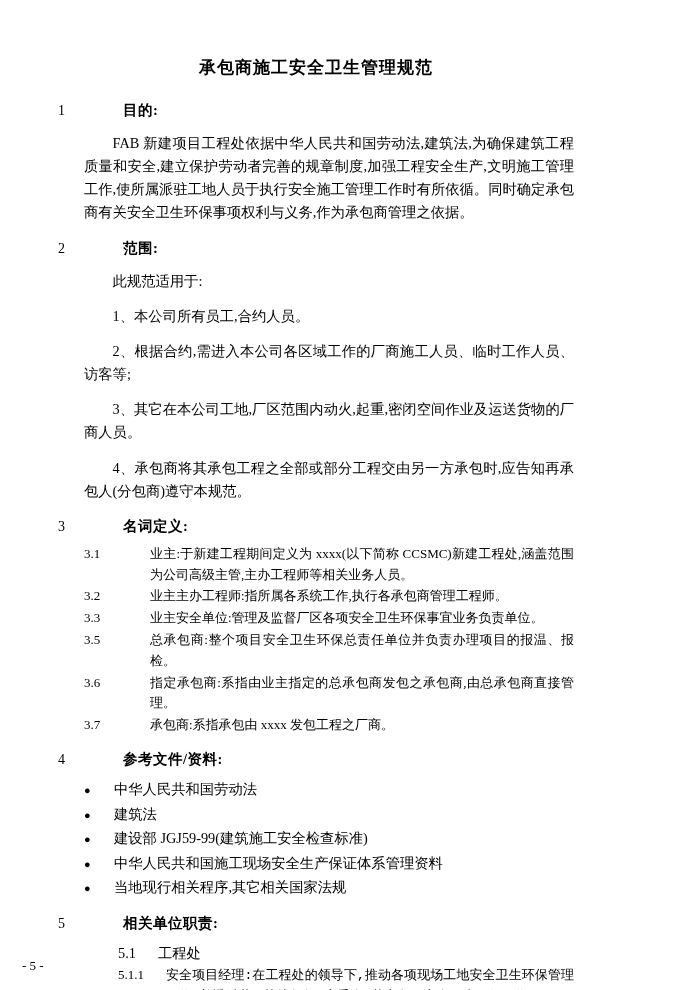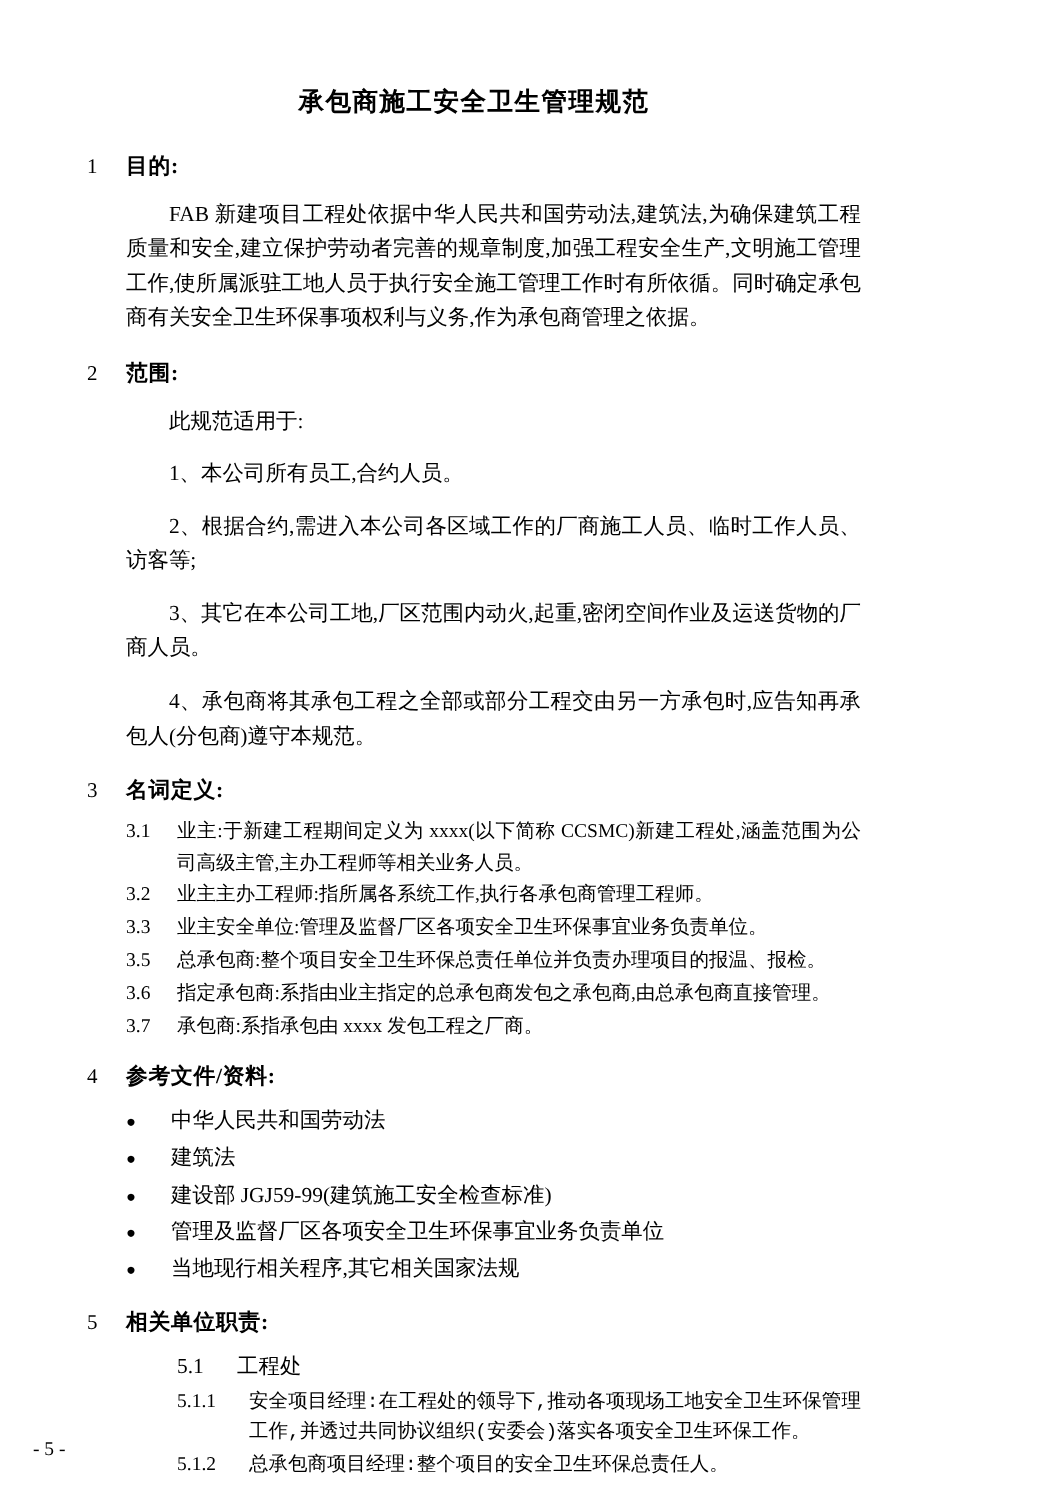--- a/index.html
+++ b/index.html
@@ -42,20 +42,21 @@
   }
   .sec-num {
     width: 26px;
     flex: 0 0 26px;
     font-weight: normal;
     font-size: 14px;
   }
   .sec-title {
     font-weight: bold;
     letter-spacing: 0.5px;
+    margin-left: 39px;
   }
   .para {
     font-size: 14.3px;
     line-height: 1.62;
     text-align: justify;
     margin: 12px 0 2px 0;
     padding-left: 26px;
   }
   .para.indent2 {
     text-indent: 2em;
@@ -70,20 +71,21 @@
     line-height: 1.6;
     margin-bottom: 1px;
   }
   .sub-num {
     flex: 0 0 34px;
     width: 34px;
   }
   .sub-text {
     flex: 1 1 auto;
     text-align: justify;
+    margin-left: 32px;
   }
   .bullet-list {
     padding-left: 26px;
     margin-top: 4px;
   }
   .bullet-item {
     display: flex;
     align-items: baseline;
     font-size: 14.3px;
     line-height: 1.72;
@@ -220,21 +222,21 @@
       <div class="bullet-item">
         <span class="bullet-dot">●</span>
         <span>建筑法</span>
       </div>
       <div class="bullet-item">
         <span class="bullet-dot">●</span>
         <span>建设部 JGJ59-99(建筑施工安全检查标准)</span>
       </div>
       <div class="bullet-item">
         <span class="bullet-dot">●</span>
-        <span>管理及监督厂区各项安全卫生环保事宜业务负责单位</span>
+        <span>中华人民共和国施工现场安全生产保证体系管理资料</span>
       </div>
       <div class="bullet-item">
         <span class="bullet-dot">●</span>
         <span>当地现行相关程序,其它相关国家法规</span>
       </div>
     </div>
   </div>
 
   <div class="section">
     <div class="sec-head">

